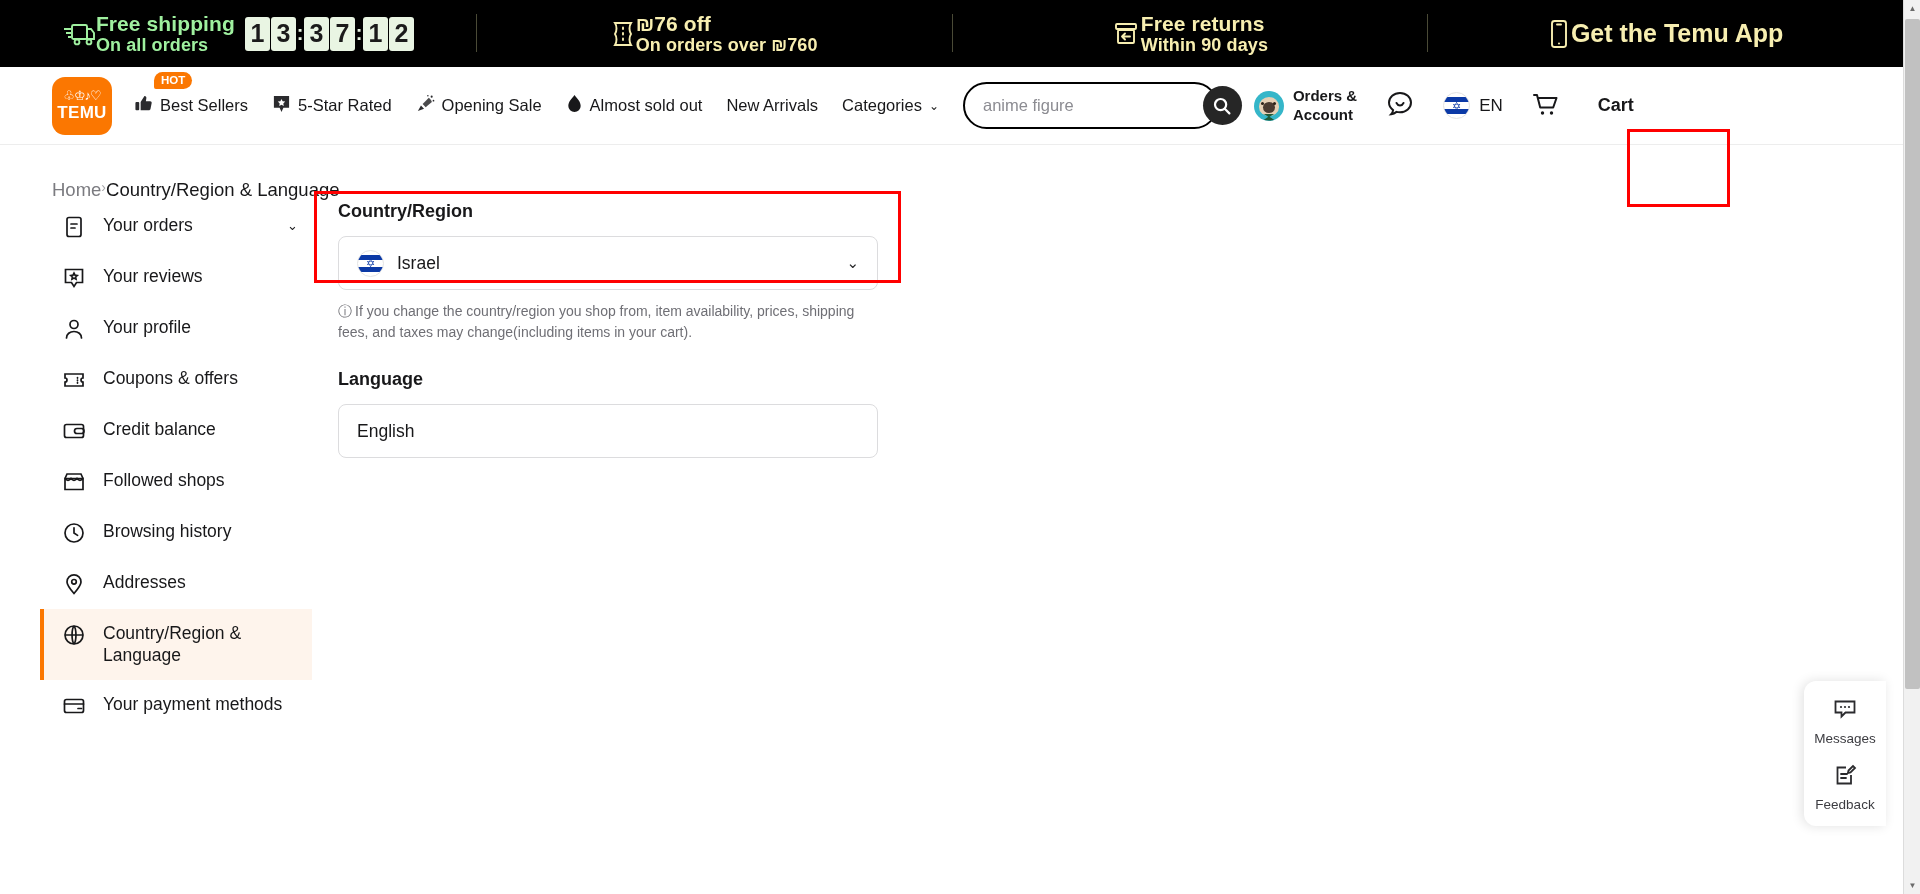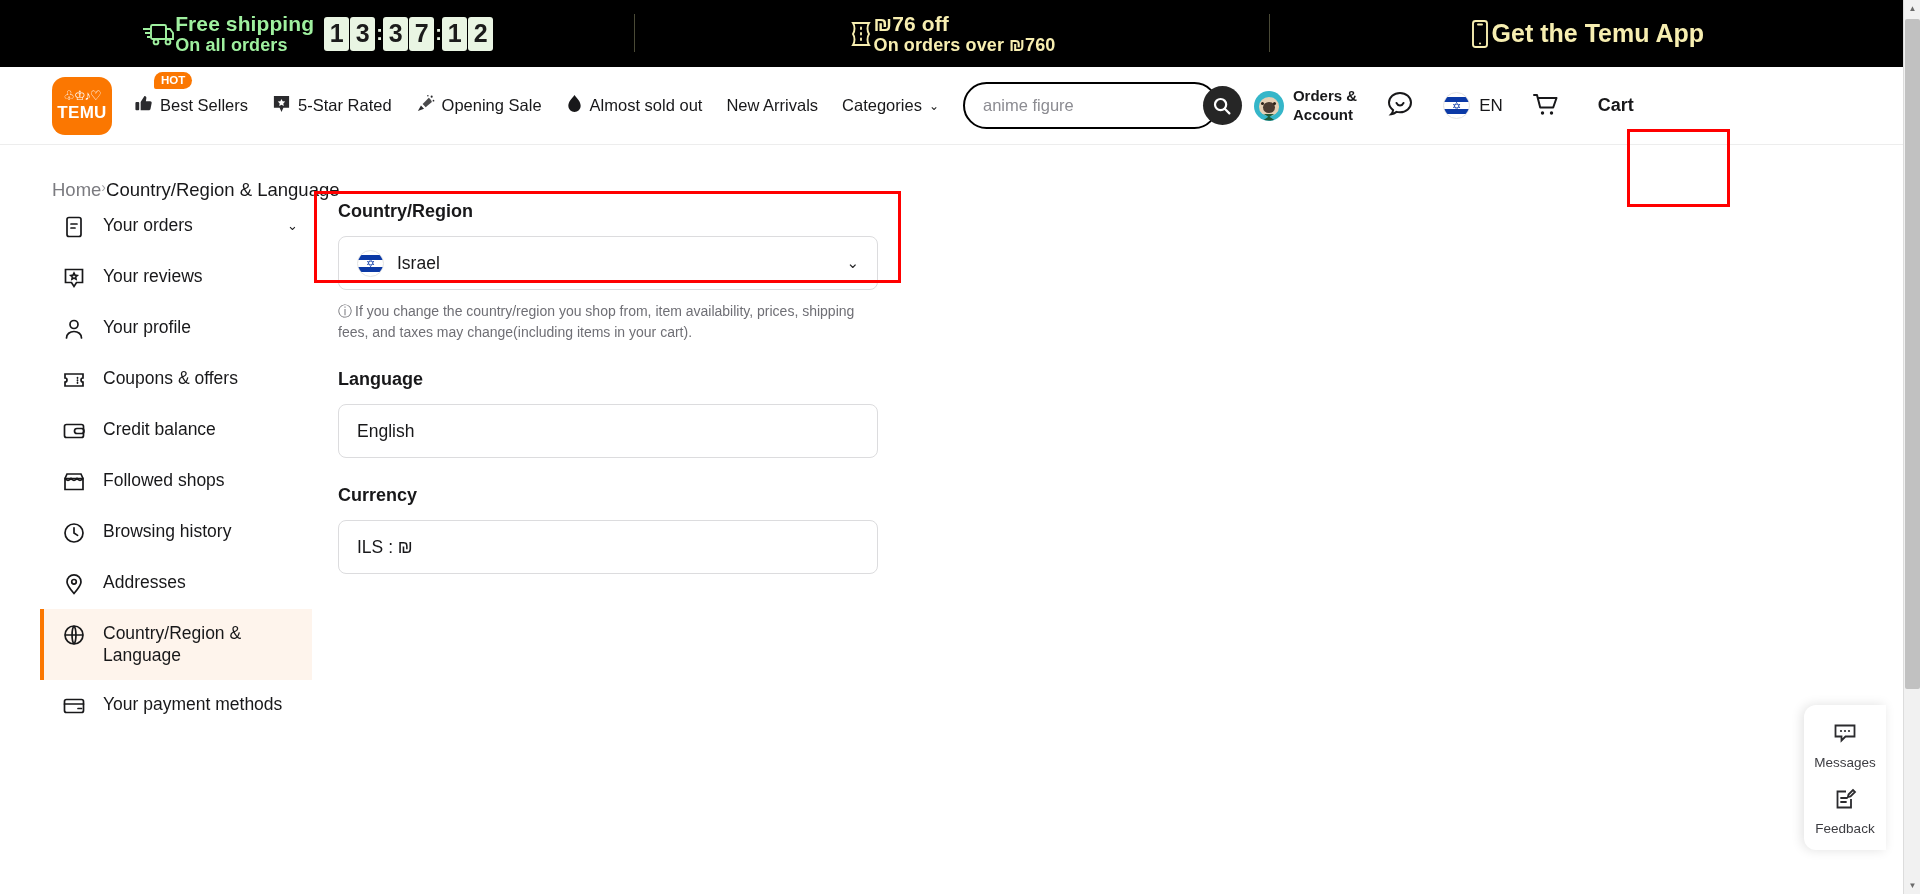--- a/index.html
+++ b/index.html
@@ -171,21 +171,21 @@
     border: 3px solid #ff0000; pointer-events: none;
   }
   .hint {
     width: 540px; margin-top: 11px; font-size: 14px; color: #6f6f75;
     line-height: 1.48;
   }
   .hint-ico { margin-right: 3px; }
 
   
   .float-widget {
-    position: absolute; right: 17px; top: 560px; width: 82px;
+    position: absolute; right: 17px; top: 536px; width: 82px;
     background: #fff; border-radius: 12px 0 0 12px;
     box-shadow: -2px 0 12px rgba(0,0,0,.12);
     padding: 16px 0 14px; display: flex; flex-direction: column; gap: 17px;
   }
   .fw-item {
     display: flex; flex-direction: column; align-items: center; gap: 5px;
     cursor: pointer; font-size: 13.5px; color: #3c3c41;
   }
 
   
@@ -243,20 +243,33 @@
           <path d="M5 4h16c-2 3-2 8 0 11-2 3-2 8 0 11H5c2-3 2-8 0-11 2-3 2-8 0-11z"></path>
           <path d="M13 8.5v1.6M13 14v1.6M13 19.5v1.6" stroke-linecap="round"></path>
         </svg>
       </span>
       <span class="promo-text">
         <span class="promo-l1 cream">₪76 off</span>
         <span class="promo-l2 cream">On orders over ₪760</span>
       </span>
     </div>
 
+    <div class="promo-cell">
+      <span class="promo-icon">
+        <svg width="30" height="30" viewBox="0 0 30 30" fill="none" stroke="#f7eeb0" stroke-width="1.9">
+          <rect x="5" y="5" width="20" height="5" rx="1"></rect>
+          <rect x="7" y="11" width="16" height="13" rx="1"></rect>
+          <path d="M19 17.5h-8M14 14.5l-3 3 3 3" stroke-linecap="round" stroke-linejoin="round"></path>
+        </svg>
+      </span>
+      <span class="promo-text">
+        <span class="promo-l1 cream">Free returns</span>
+        <span class="promo-l2 cream">Within 90 days</span>
+      </span>
+    </div>
 
     <div class="promo-cell">
       <span class="promo-icon">
         <svg width="24" height="32" viewBox="0 0 24 32" fill="none" stroke="#f7eeb0" stroke-width="1.9">
           <rect x="5" y="3" width="14" height="26" rx="2.5"></rect>
           <path d="M10 6.5h4" stroke-linecap="round"></path>
           <circle cx="12" cy="25.5" r="1" fill="#f7eeb0" stroke="none"></circle>
         </svg>
       </span>
       <span class="promo-app">Get the Temu App</span>
@@ -518,26 +531,20 @@
           </div>
         </div>
 
         <div class="field-group">
           <div class="field-label">Language</div>
           <div class="select-box">
             <span>English</span>
           </div>
         </div>
 
-        <div class="field-group">
-          <div class="field-label">Currency</div>
-          <div class="select-box">
-            <span>ILS : ₪</span>
-          </div>
-        </div>
       </div>
     </div>
 
     <div class="float-widget">
       <div class="fw-item">
         <span>
           <svg width="26" height="26" viewBox="0 0 26 26" fill="none" stroke="#2b2b2e" stroke-width="1.8">
             <path d="M3.5 4.5h19v11h-9l-4 4v-4h-6z"></path>
             <circle cx="9" cy="10" r="1.1" fill="#2b2b2e" stroke="none"></circle>
             <circle cx="13" cy="10" r="1.1" fill="#2b2b2e" stroke="none"></circle>

